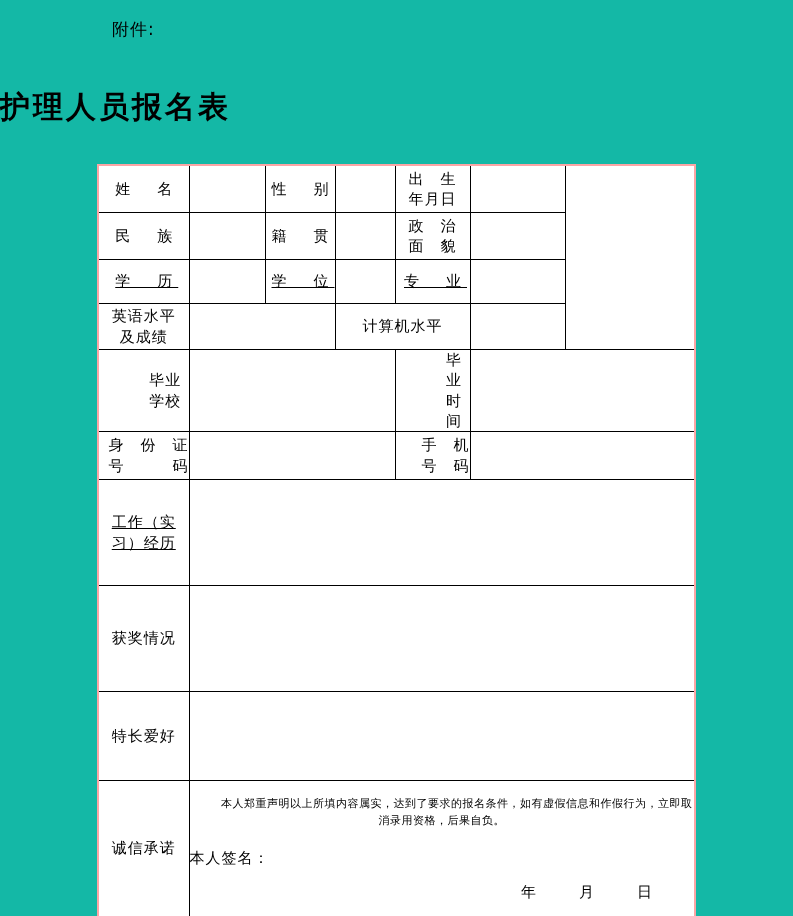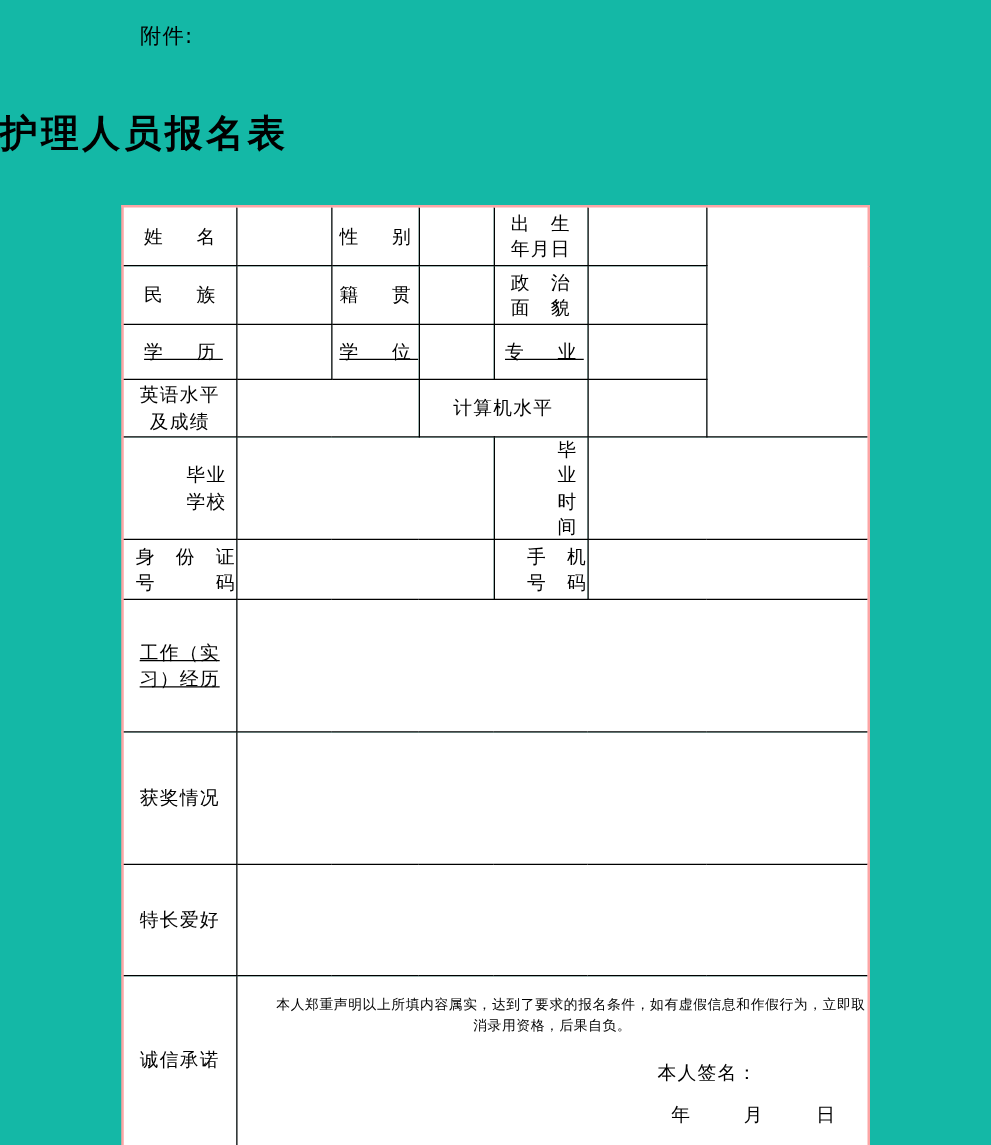--- a/index.html
+++ b/index.html
@@ -110,29 +110,29 @@
   }
   .pledge-text {
     font-size: 11px;
     line-height: 1.6;
     text-indent: 30px;
     letter-spacing: 0.5px;
   }
   .pledge-sign {
     margin-top: 18px;
     font-size: 15px;
-    text-align: right;
+    text-align: left;
     padding-right: 88px;
     letter-spacing: 1px;
   }
   .pledge-date {
     margin-top: 14px;
     font-size: 15px;
     text-align: right;
-    padding-right: 12px;
+    padding-right: 28px;
     letter-spacing: 14px;
   }
 
   .cell-2line {
     white-space: pre-line;
     margin-top: 29px;
   }
 </style>
 </head>
 <body>

